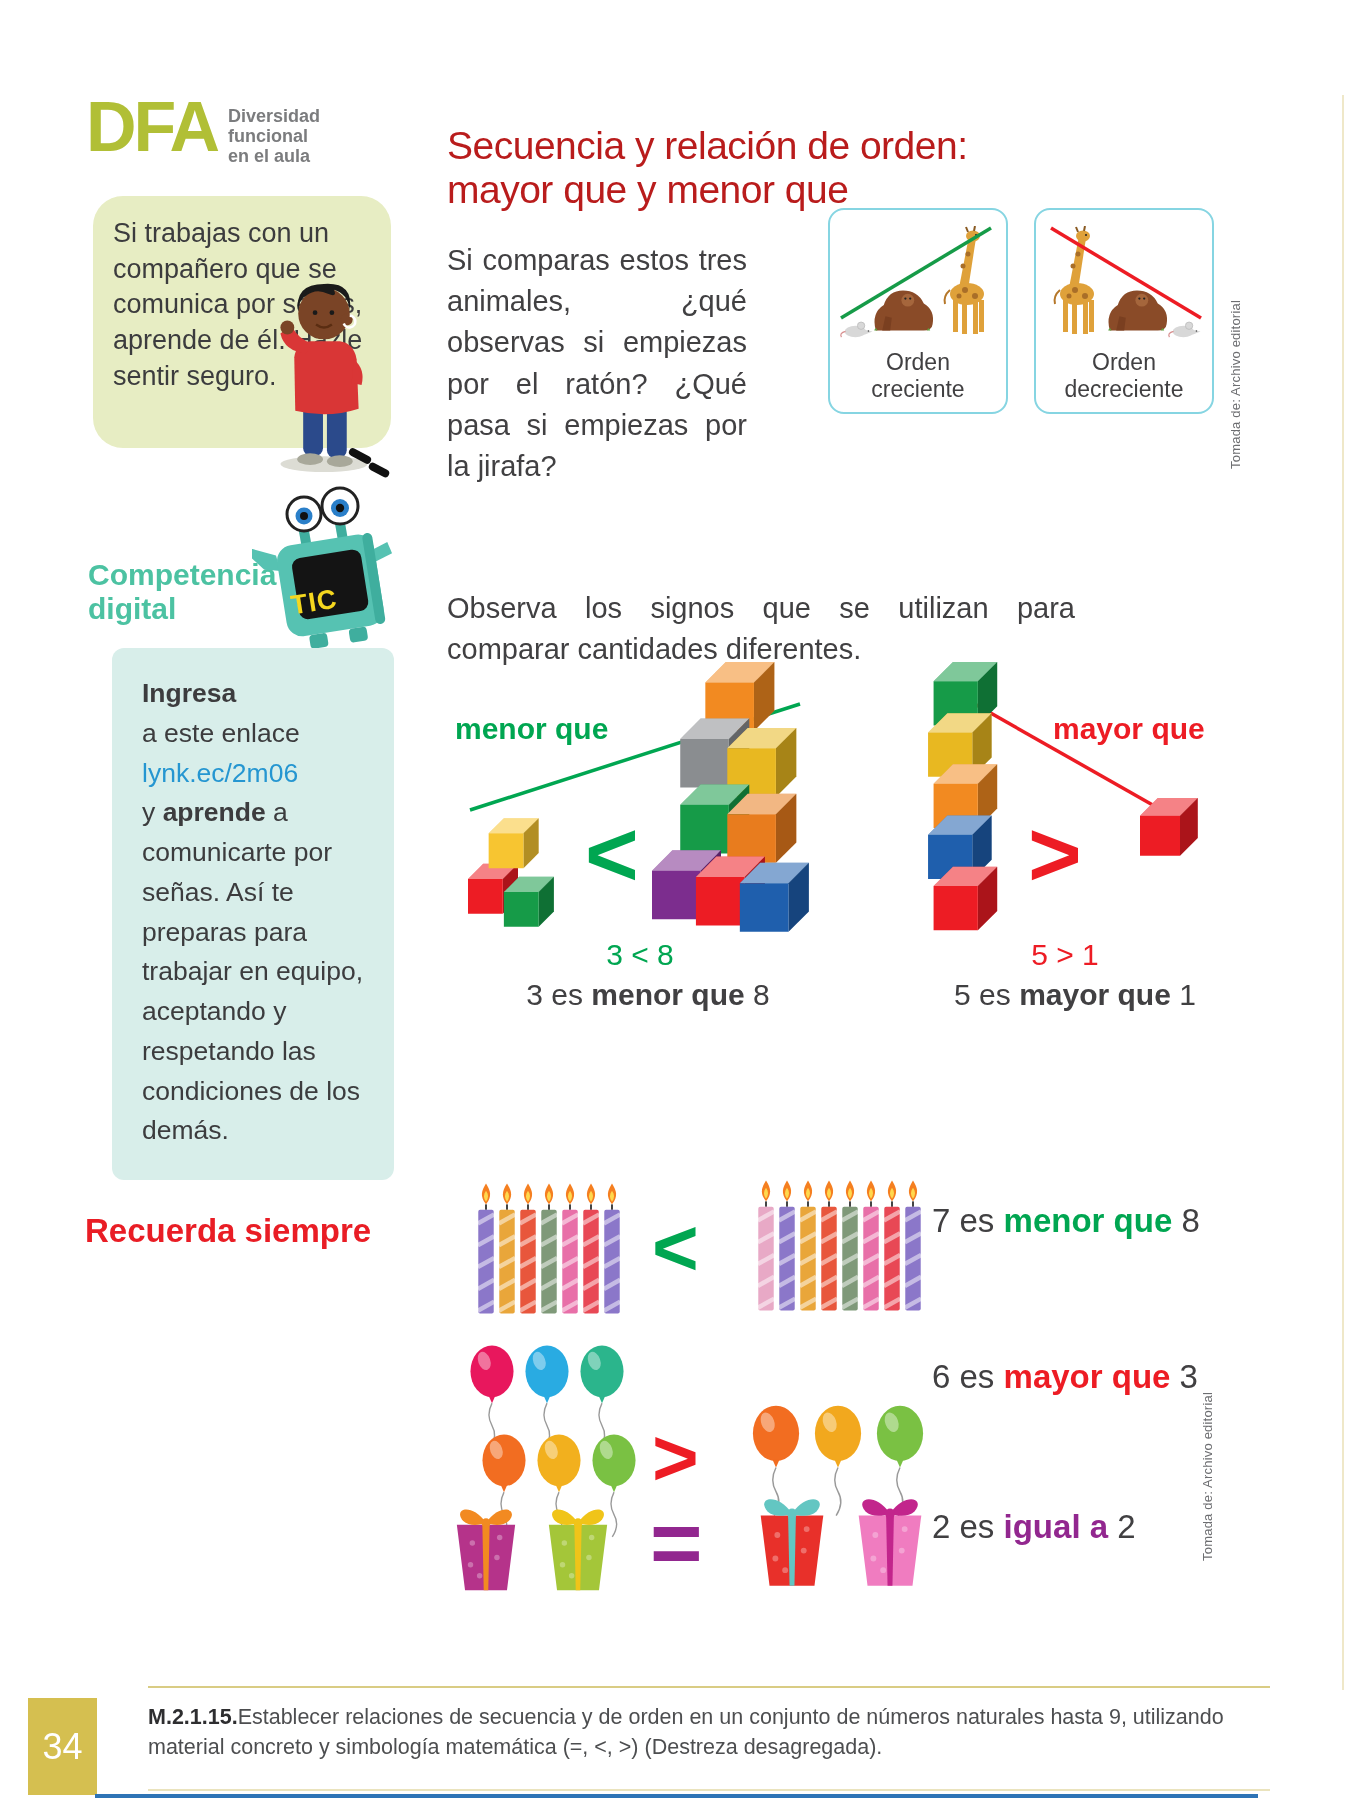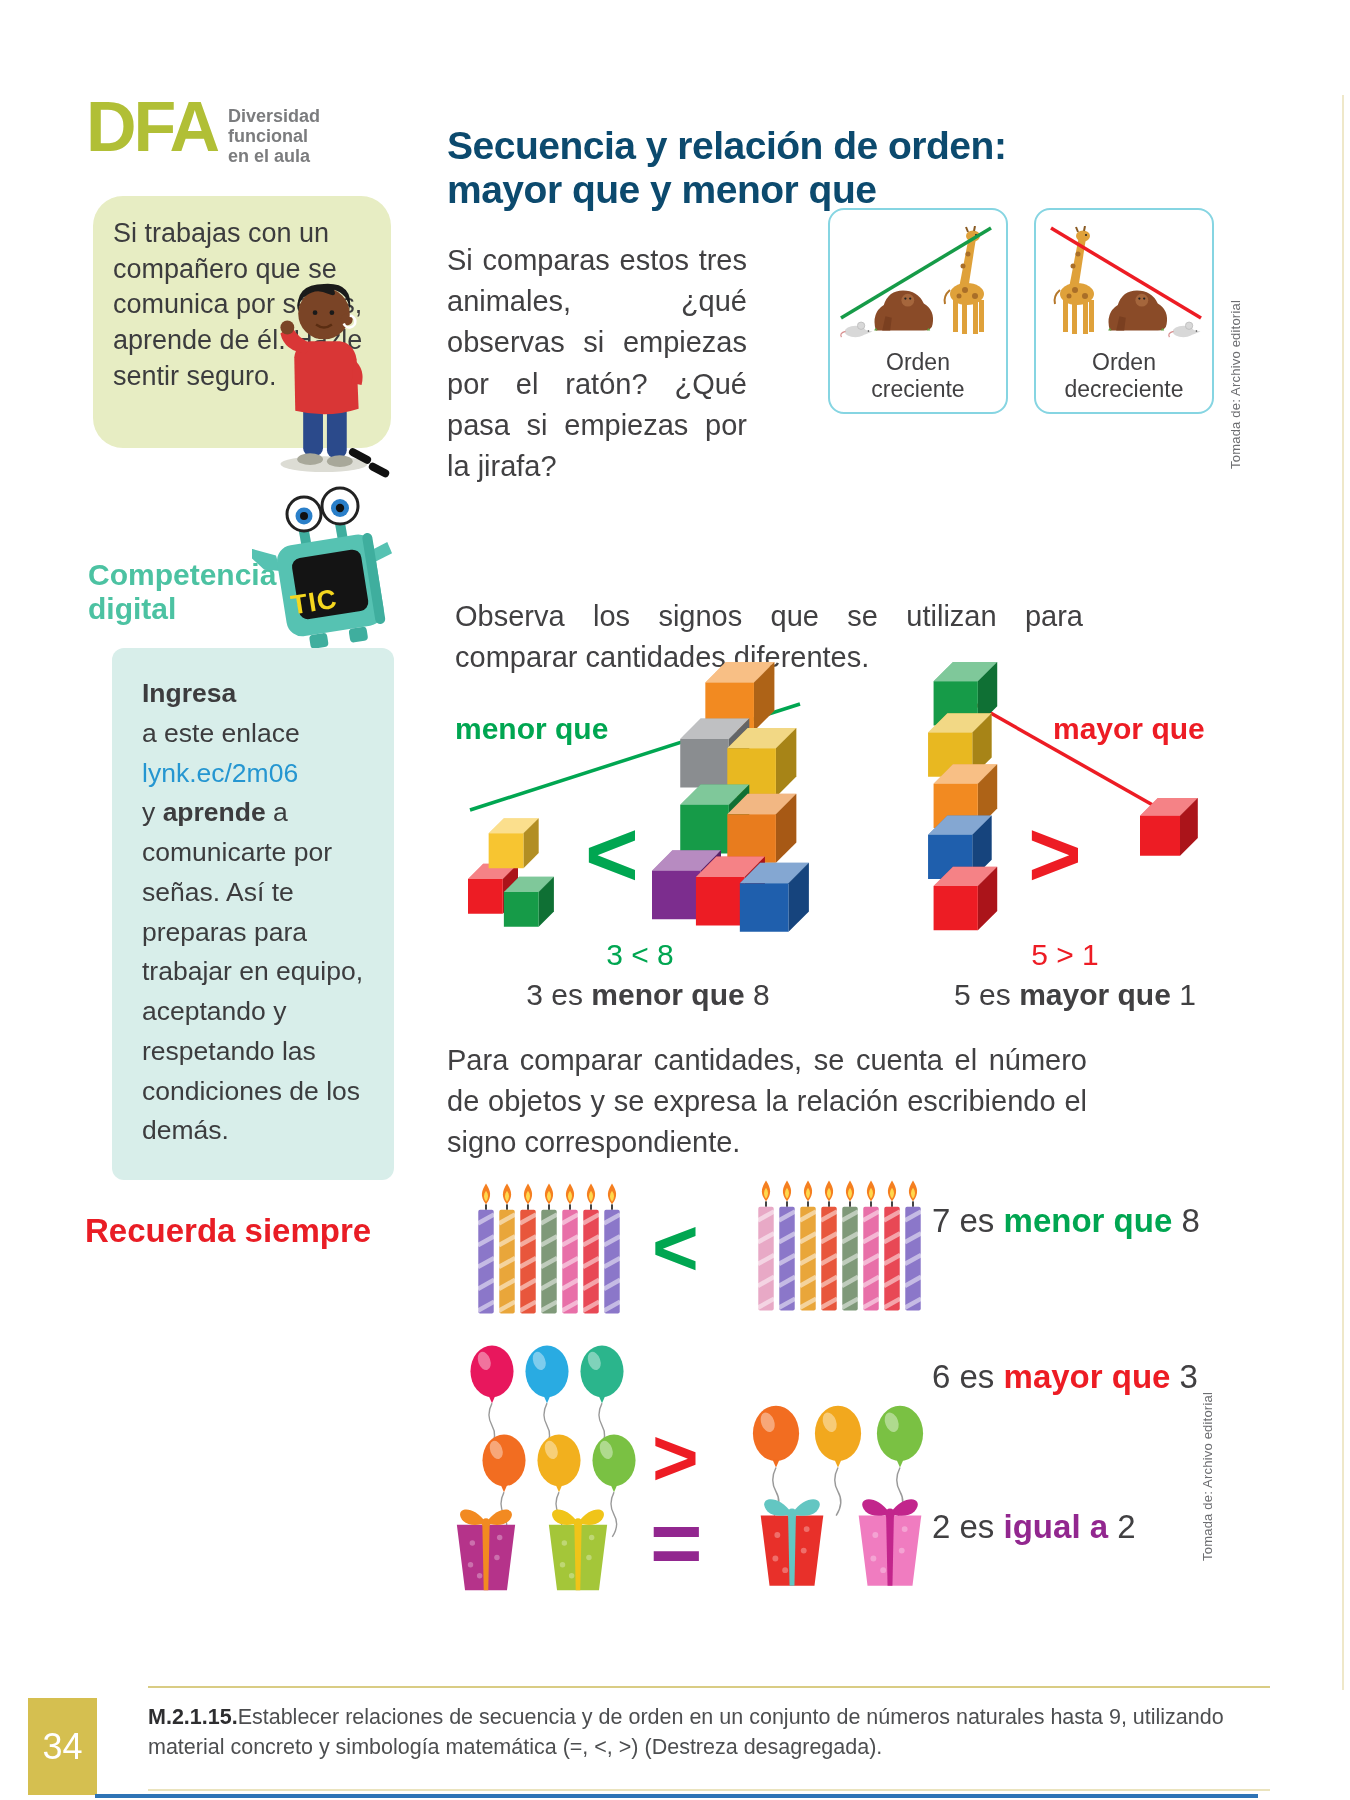--- a/index.html
+++ b/index.html
@@ -23,21 +23,21 @@
           background:linear-gradient(178deg,#7db294,#95c8aa);transform:skewY(-1.6deg);transform-origin:left top;}
   .sticky-curl{position:absolute;right:0;bottom:0;width:0;height:0;
           border-bottom:44px solid #ffffff;border-left:60px solid transparent;}
   .sticky-curl-shade{position:absolute;right:36px;bottom:0;width:0;height:0;
           border-bottom:40px solid rgba(70,110,90,0.45);border-left:46px solid transparent;}
   .note-text{position:absolute;left:10px;right:10px;top:104px;text-align:center;
           font-size:27.5px;line-height:1.3;color:#3f4042;}
   .note-sign{font-weight:bold;font-size:31px;}
 
   
-  .main-title{left:447px;top:124px;width:700px;font-size:39px;font-weight:bold;color:#0c4a6e;line-height:1.12;letter-spacing:-0.5px;}
+  .main-title{left:447px;top:124px;width:700px;font-size:39px;font-weight:normal;color:#b91c1c;line-height:1.12;letter-spacing:-0.5px;}
   .body-text{color:#414042;font-size:29px;line-height:1.42;text-align:justify;}
   .intro{left:447px;top:240px;width:300px;}
   .observa{left:447px;top:588px;width:628px;}
   .para{left:447px;top:985px;width:640px;}
 
   .order-box{top:208px;width:180px;height:206px;border:2.5px solid #86d5e2;border-radius:16px;
              box-sizing:border-box;background:#fff;}
   .order-box .ob-label{position:absolute;left:0;right:0;bottom:10px;text-align:center;
              font-size:23px;line-height:1.15;color:#414042;}
   .ob-art{position:absolute;left:7px;top:8px;}
@@ -249,21 +249,21 @@
       <use href="#sym-mouse" x="124" y="102" width="36" height="18"></use>
       <line x1="8" y1="10" x2="158" y2="100" stroke="#ed1c24" stroke-width="3.5"></line>
     </svg>
     <div class="ob-label">
       <div>Orden</div>
       <div>decreciente</div>
     </div>
   </div>
   <div class="abs credit" style="left:1228px;top:300px">Tomada de: Archivo editorial</div>
 
-  <p class="abs body-text observa" style="margin:8px">Observa los signos que se utilizan para comparar cantidades diferentes.</p>
+  <p class="abs body-text observa" style="margin:0">Observa los signos que se utilizan para comparar cantidades diferentes.</p>
 
   <svg class="abs" style="left:440px;top:690px" width="780" height="130" viewBox="0 0 780 130">
     <line x1="30" y1="120" x2="360" y2="14" stroke="#00a651" stroke-width="3.5"></line>
     <line x1="510" y1="0" x2="718" y2="118" stroke="#ed1c24" stroke-width="3.5"></line>
   </svg>
   <div class="abs sign-label green" style="left:455px;top:712px">menor que</div>
   <div class="abs sign-label red" style="left:1053px;top:712px">mayor que</div>
 
   <div class="abs" style="left:468px;top:818px"><svg viewBox="0 0 92 112" width="100" height="122">
         <polygon points="0,56 14,42 46,42 32,56" fill="#ed1c24"></polygon>
@@ -363,21 +363,20 @@
         <polygon points="0,16 16,0 52,0 36,16" fill="#ffffff" fill-opacity="0.45"></polygon>
         <polygon points="36,16 52,0 52,36 36,52" fill="#ed1c24"></polygon>
         <polygon points="36,16 52,0 52,36 36,52" fill="#000000" fill-opacity="0.28"></polygon>
         <polygon points="0,16 36,16 36,52 0,52" fill="#ed1c24"></polygon>
       </svg></div>
   <div class="abs equation red" style="left:990px;top:938px;width:150px">5 &gt; 1</div>
   <div class="abs sentence-small red" style="left:920px;top:978px;width:310px">
     <span>5 es </span><b>mayor que</b><span> 1</span>
   </div>
 
-  <p class="abs body-text para" style="margin:0;top:1040px">Para comparar cantidades, se cuenta el número de objetos y se expresa la relación escribiendo el signo correspondiente.</p>
 
   <div class="abs icon-row" style="left:476px;top:1178px">
       <svg viewBox="0 0 22 150" width="20" height="140" style="color: rgb(139, 119, 201);">
         <use href="#sym-candle"></use>
       </svg>
       <svg viewBox="0 0 22 150" width="20" height="140" style="color: rgb(233, 166, 58);">
         <use href="#sym-candle"></use>
       </svg>
       <svg viewBox="0 0 22 150" width="20" height="140" style="color: rgb(232, 86, 60);">
         <use href="#sym-candle"></use>

